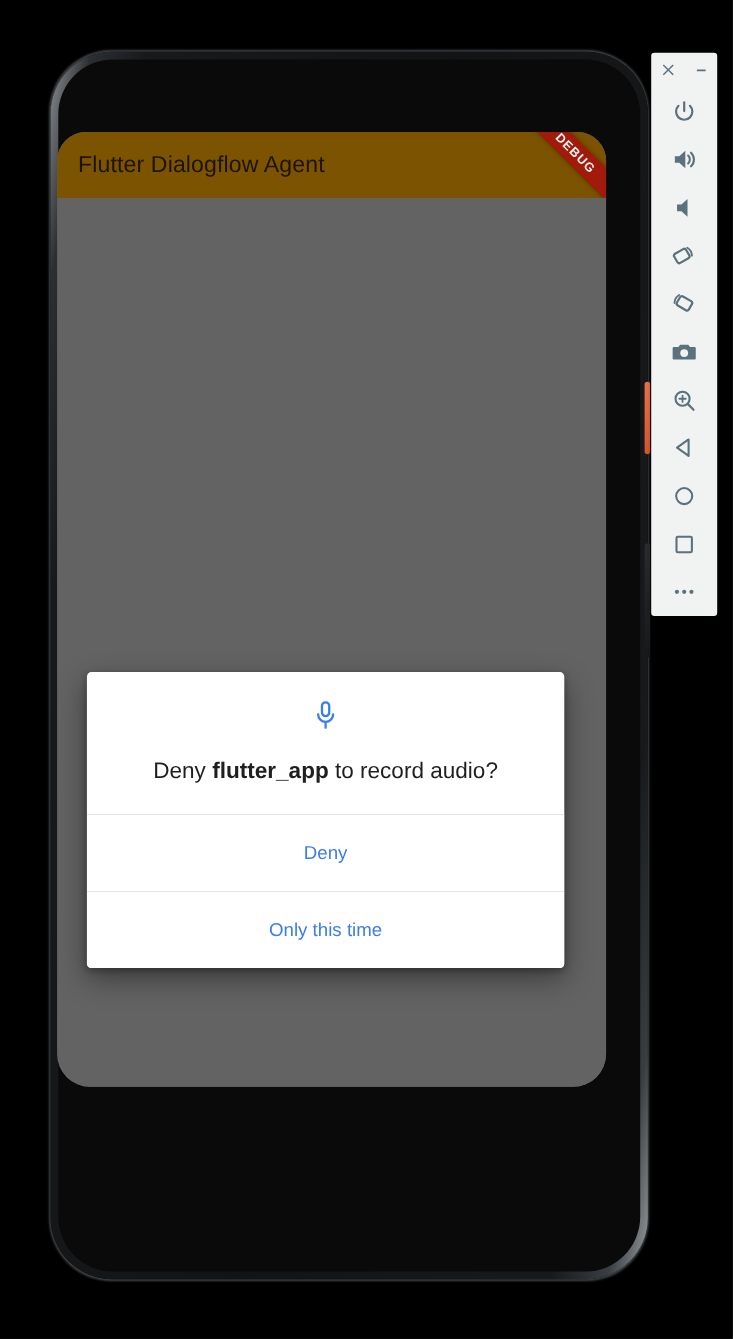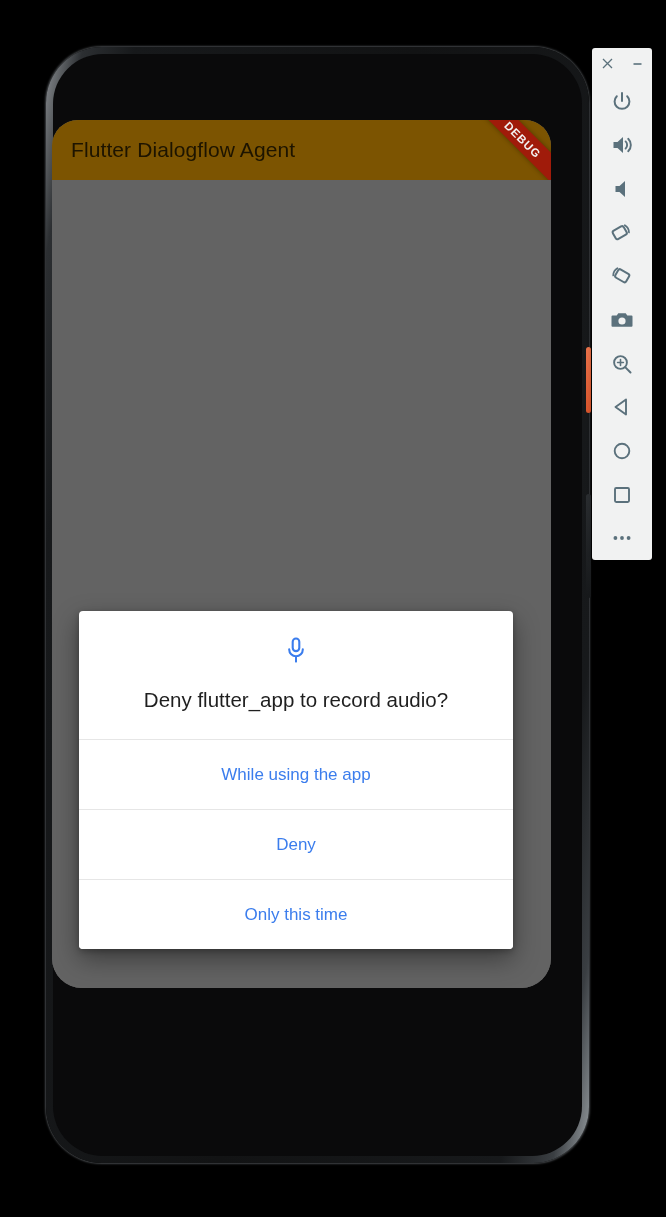--- a/index.html
+++ b/index.html
@@ -156,21 +156,21 @@
   #dialog-header {
     padding: 26px 22px 26px;
     text-align: center;
   }
   #dialog-mic-icon { margin-bottom: 17px; display: inline-block; }
   #dialog-message {
     font-size: 20.5px;
     color: #1f1f1f;
     line-height: 1.32;
   }
-  #dialog-message b { font-weight: normal; }
+  #dialog-message b { font-weight: bold; }
   .dialog-option {
     height: 69px;
     display: flex; align-items: center; justify-content: center;
     border-top: 1px solid #e6e6e6;
     color: #3b7ded;
     font-size: 17px;
     background: #fff;
   }
 
   
@@ -232,21 +232,20 @@
         <div id="dialog-header">
           <span id="dialog-mic-icon">
             <svg width="20" height="28" viewBox="0 0 20 28" aria-hidden="true">
               <rect x="6.7" y="1.5" width="6.6" height="12.6" rx="3.3" fill="none" stroke="#3b7ded" stroke-width="2.1"></rect>
               <path d="M3.2 12.4 a6.8 6.8 0 0 0 13.6 0" fill="none" stroke="#3b7ded" stroke-width="2.1" stroke-linecap="round"></path>
               <rect x="9" y="19" width="2" height="6.4" fill="#3b7ded"></rect>
             </svg>
           </span>
           <div id="dialog-message"><span>Deny </span><b>flutter_app</b><span> to record audio?</span></div>
         </div>
-        <div class="dialog-option">While using the app</div>
         <div class="dialog-option">Deny</div>
         <div class="dialog-option">Only this time</div>
       </div>
 
     </div>
   </div>
 </div>
 
 <div id="emulator-toolbar">
 

